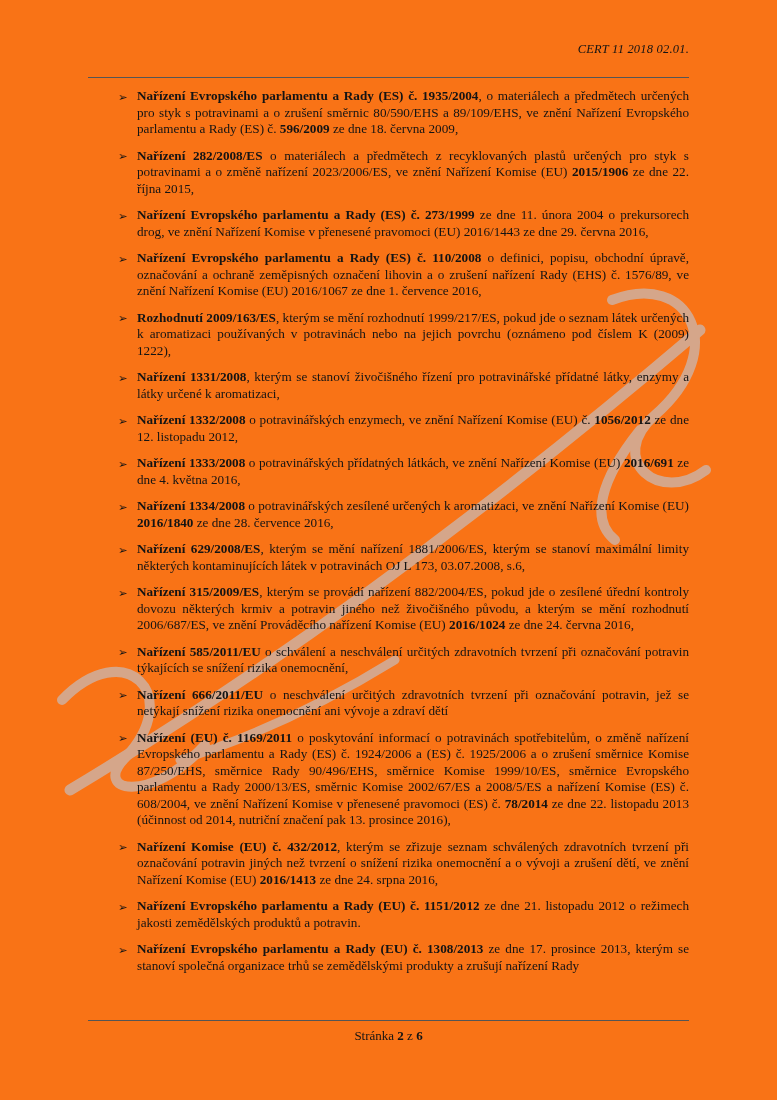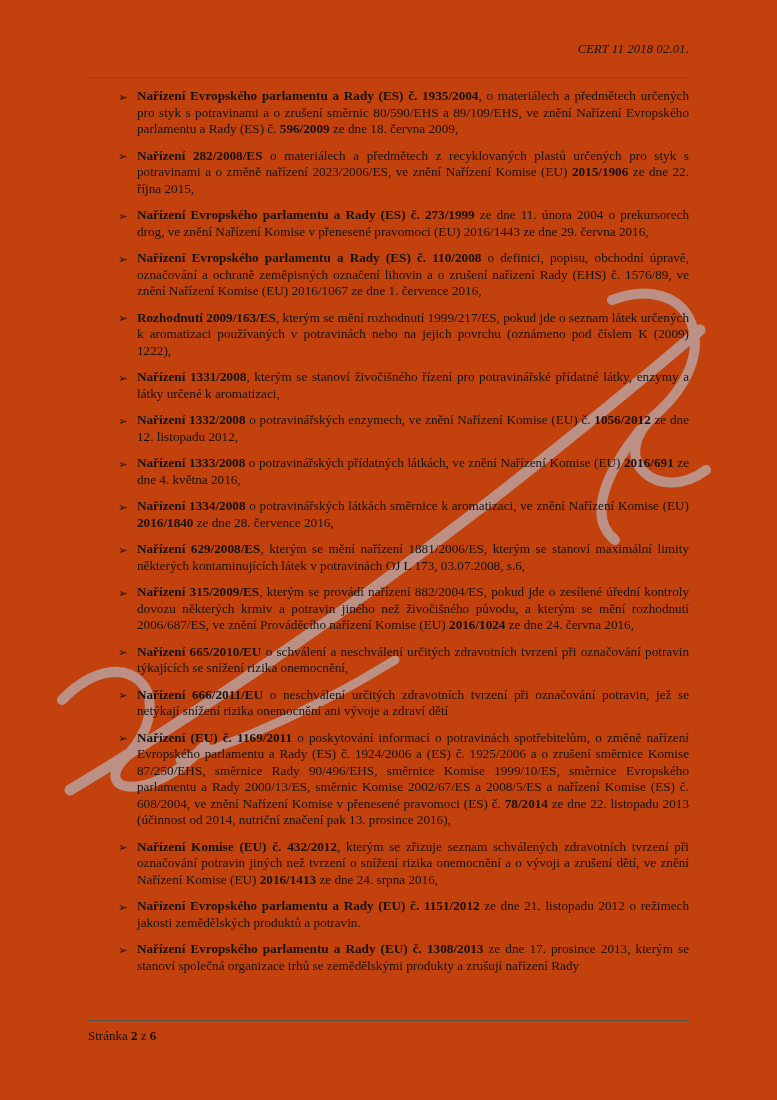--- a/index.html
+++ b/index.html
@@ -1,21 +1,21 @@
 <!DOCTYPE html>
 <html><head>
 <meta charset="utf-8">
 <style>
   html, body { margin: 0; padding: 0; background: #e8e8e8; }
   .page {
     position: relative;
     width: 777px;
     height: 1100px;
     margin: 0 auto;
-    background: #c2410c;
+    background: #f97316;
     font-family: "Liberation Serif", serif;
     color: #141414;
     overflow: hidden;
   }
   .watermark {
     position: absolute;
     inset: 0;
     pointer-events: none;
     z-index: 0;
   }
@@ -50,21 +50,21 @@
     top: 0.5px;
     font-size: 11.5px;
     font-family: "DejaVu Sans", sans-serif;
   }
   .footer {
     position: absolute;
     left: 88px;
     right: 88px;
     top: 1020px;
     border-top: 1px solid #555;
-    text-align: left;
+    text-align: center;
     padding-top: 7px;
     font-size: 13px;
     z-index: 1;
   }
   .footer b { font-weight: bold; }
 </style>
 </head>
 <body>
 
 <div class="page">
@@ -88,24 +88,24 @@
 
     <div class="list">
         <div class="item"><span class="bullet">➢</span><span><b>Nařízení Evropského parlamentu a Rady (ES) č. 1935/2004</b><span>, o materiálech a předmětech určených pro styk s potravinami a o zrušení směrnic 80/590/EHS a 89/109/EHS, ve znění Nařízení Evropského parlamentu a Rady (ES) č. </span><b>596/2009</b><span> ze dne 18. června 2009,</span></span></div>
         <div class="item"><span class="bullet">➢</span><span><b>Nařízení 282/2008/ES</b><span> o materiálech a předmětech z recyklovaných plastů určených pro styk s potravinami a o změně nařízení 2023/2006/ES, ve znění Nařízení Komise (EU) </span><b>2015/1906</b><span> ze dne 22. října 2015,</span></span></div>
         <div class="item"><span class="bullet">➢</span><span><b>Nařízení Evropského parlamentu a Rady (ES) č. 273/1999</b><span> ze dne 11. února 2004 o prekursorech drog, ve znění Nařízení Komise v přenesené pravomoci (EU) 2016/1443 ze dne 29. června 2016,</span></span></div>
         <div class="item"><span class="bullet">➢</span><span><b>Nařízení Evropského parlamentu a Rady (ES) č. 110/2008</b><span> o definici, popisu, obchodní úpravě, označování a ochraně zeměpisných označení lihovin a o zrušení nařízení Rady (EHS) č. 1576/89, ve znění Nařízení Komise (EU) 2016/1067 ze dne 1. července 2016,</span></span></div>
         <div class="item"><span class="bullet">➢</span><span><b>Rozhodnutí 2009/163/ES</b><span>, kterým se mění rozhodnutí 1999/217/ES, pokud jde o seznam látek určených k aromatizaci používaných v potravinách nebo na jejich povrchu (oznámeno pod číslem K (2009) 1222),</span></span></div>
         <div class="item"><span class="bullet">➢</span><span><b>Nařízení 1331/2008</b><span>, kterým se stanoví živočišného řízení pro potravinářské přídatné látky, enzymy a látky určené k aromatizaci,</span></span></div>
         <div class="item"><span class="bullet">➢</span><span><b>Nařízení 1332/2008</b><span> o potravinářských enzymech, ve znění Nařízení Komise (EU) č. </span><b>1056/2012</b><span> ze dne 12. listopadu 2012,</span></span></div>
         <div class="item"><span class="bullet">➢</span><span><b>Nařízení 1333/2008</b><span> o potravinářských přídatných látkách, ve znění Nařízení Komise (EU) </span><b>2016/691</b><span> ze dne 4. května 2016,</span></span></div>
-        <div class="item"><span class="bullet">➢</span><span><b>Nařízení 1334/2008</b><span> o potravinářských látkách směrnice k aromatizaci, ve znění Nařízení Komise (EU) </span><b>2016/1840</b><span> ze dne 28. července 2016,</span></span></div>
+        <div class="item"><span class="bullet">➢</span><span><b>Nařízení 1334/2008</b><span> o potravinářských zesílené určených k aromatizaci, ve znění Nařízení Komise (EU) </span><b>2016/1840</b><span> ze dne 28. července 2016,</span></span></div>
         <div class="item"><span class="bullet">➢</span><span><b>Nařízení 629/2008/ES</b><span>, kterým se mění nařízení 1881/2006/ES, kterým se stanoví maximální limity některých kontaminujících látek v potravinách  OJ L 173, 03.07.2008, s.6,</span></span></div>
         <div class="item"><span class="bullet">➢</span><span><b>Nařízení 315/2009/ES</b><span>, kterým se provádí nařízení  882/2004/ES, pokud jde o zesílené úřední kontroly dovozu některých krmiv a potravin jiného než živočišného původu, a kterým se mění rozhodnutí 2006/687/ES, ve znění Prováděcího nařízení Komise (EU) </span><b>2016/1024</b><span> ze dne 24. června 2016,</span></span></div>
-        <div class="item"><span class="bullet">➢</span><span><b>Nařízení 665/2010/EU</b><span> o schválení a neschválení určitých zdravotních tvrzení při označování potravin týkajících se snížení rizika onemocnění,</span></span></div>
+        <div class="item"><span class="bullet">➢</span><span><b>Nařízení 585/2011/EU</b><span> o schválení a neschválení určitých zdravotních tvrzení při označování potravin týkajících se snížení rizika onemocnění,</span></span></div>
         <div class="item"><span class="bullet">➢</span><span><b>Nařízení 666/2011/EU</b><span> o neschválení určitých zdravotních tvrzení při označování potravin, jež se netýkají snížení rizika onemocnění ani vývoje a zdraví dětí</span></span></div>
         <div class="item"><span class="bullet">➢</span><span><b>Nařízení (EU) č. 1169/2011</b><span>  o poskytování informací o potravinách spotřebitelům, o změně nařízení Evropského parlamentu a Rady (ES) č. 1924/2006 a (ES) č. 1925/2006 a o zrušení směrnice Komise 87/250/EHS, směrnice Rady 90/496/EHS, směrnice Komise 1999/10/ES, směrnice Evropského parlamentu a Rady 2000/13/ES, směrnic Komise 2002/67/ES a 2008/5/ES a nařízení Komise (ES) č. 608/2004, ve znění Nařízení Komise v přenesené pravomoci (ES) č. </span><b>78/2014</b><span> ze dne 22. listopadu 2013 (účinnost od 2014, nutriční značení pak 13. prosince 2016),</span></span></div>
         <div class="item"><span class="bullet">➢</span><span><b>Nařízení Komise (EU) č. 432/2012</b><span>, kterým se zřizuje seznam schválených zdravotních tvrzení při označování potravin jiných než tvrzení o snížení rizika onemocnění a o vývoji a zrušení dětí, ve znění Nařízení Komise (EU) </span><b>2016/1413</b><span> ze dne 24. srpna 2016,</span></span></div>
         <div class="item"><span class="bullet">➢</span><span><b>Nařízení Evropského parlamentu a Rady (EU) č. 1151/2012</b><span> ze dne 21. listopadu 2012 o režimech jakosti zemědělských produktů a potravin.</span></span></div>
         <div class="item"><span class="bullet">➢</span><span><b>Nařízení Evropského parlamentu a Rady (EU) č. 1308/2013</b><span> ze dne 17. prosince 2013, kterým se stanoví společná organizace trhů se zemědělskými produkty a zrušují nařízení Rady</span></span></div>
       </div>
   </div>
 
   <div class="footer">
     <span>Stránka</span>

